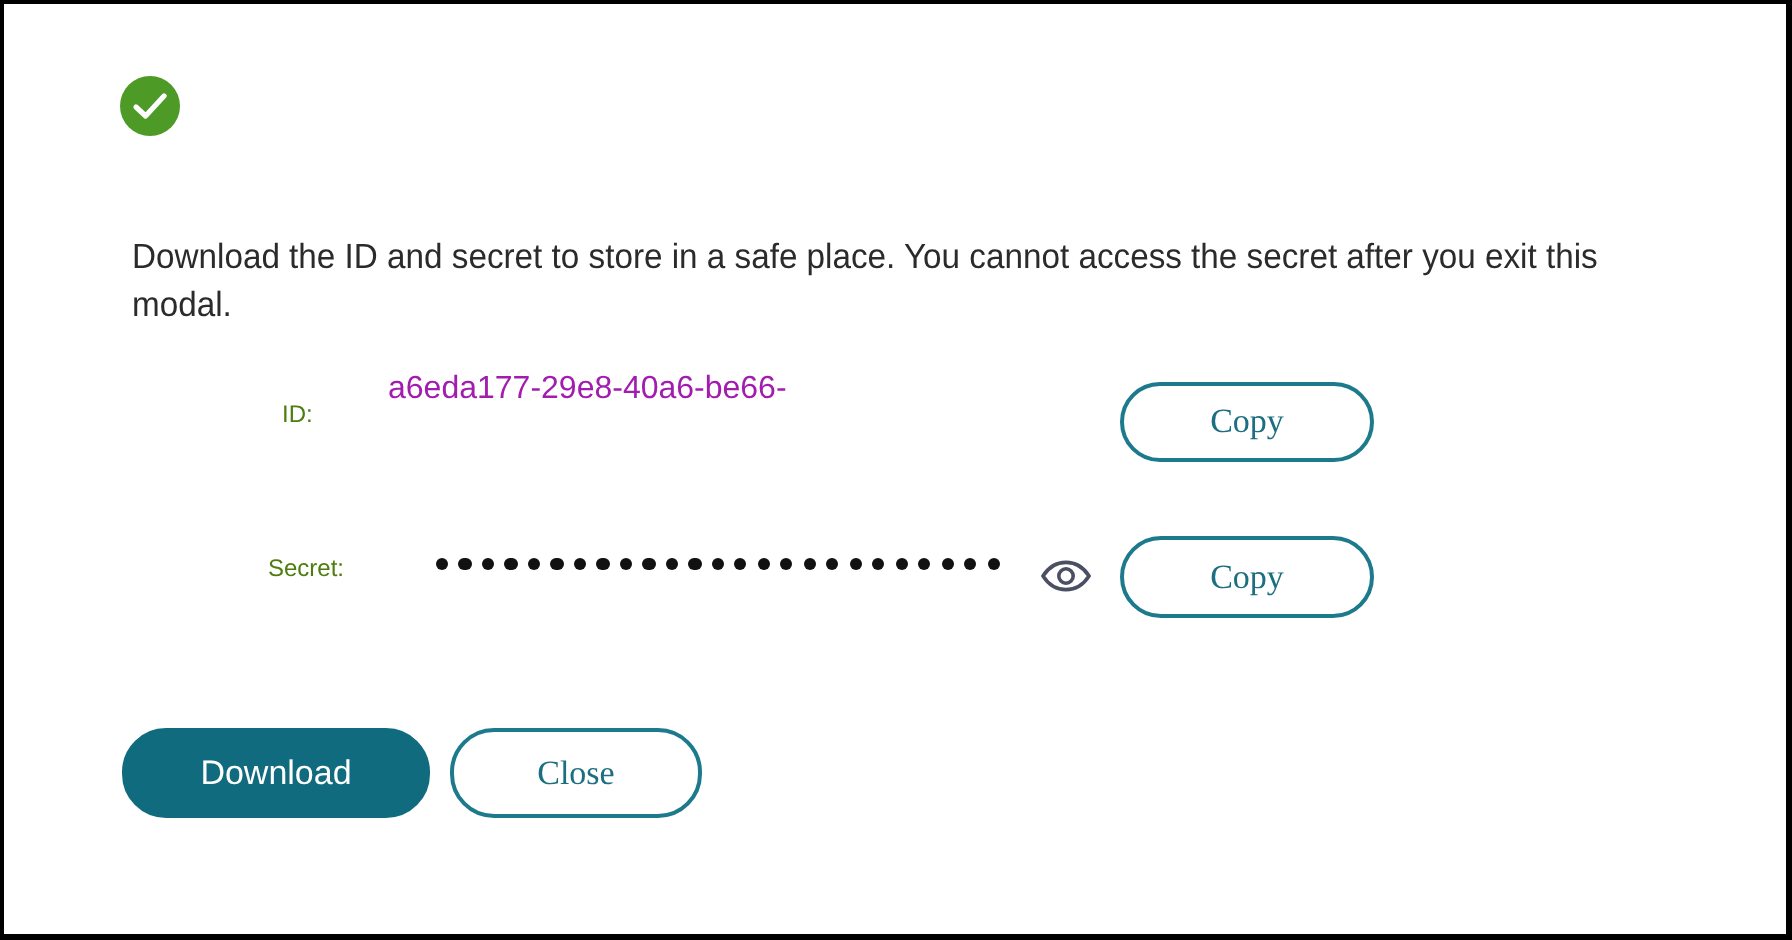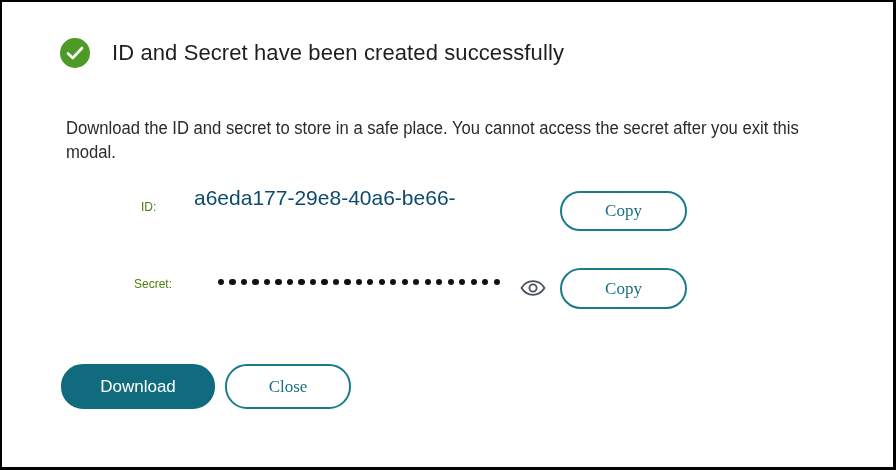--- a/index.html
+++ b/index.html
@@ -18,21 +18,21 @@
     display: flex; align-items: center; justify-content: center;
   }
   .title { margin-left: 22px; font-size: 22px; color: #1e1e1e; letter-spacing: 0.1px; }
   .desc {
     position: absolute; left: 64px; top: 114px; width: 800px;
     font-size: 17.5px; line-height: 24px; color: #2b2b2b;
     font-family: "Liberation Sans", sans-serif; transform: scaleX(0.95); transform-origin: left top;
   }
   .label { position: absolute; font-size: 12px; color: #4d7c0f; }
   .id-label { left: 139px; top: 198px; }
-  .id-value { position: absolute; left: 192px; top: 184px; font-size: 21px; color: #0c4a6e; }
+  .id-value { position: absolute; left: 192px; top: 184px; font-size: 16px; color: #a21caf; }
   .secret-label { left: 132px; top: 275px; }
   .dots { position: absolute; left: 216px; top: 277px; display: flex; gap: 5.3px; }
   .dot { width: 6.2px; height: 6.2px; border-radius: 50%; background: #111; }
   .eye { position: absolute; left: 518px; top: 278px; }
   .btn {
     position: absolute; box-sizing: border-box; border-radius: 22px;
     font-size: 17px; display: flex; align-items: center; justify-content: center;
     font-family: "Liberation Sans", sans-serif; cursor: pointer;
   }
   .btn-outline { border: 2px solid #1c7a8c; color: #1c6f80; background: #fff; font-family: Liberation Serif, serif; }
@@ -45,21 +45,20 @@
 </head>
 <body>
 
 <div class="frame">
   <div class="title-row">
     <span class="check">
       <svg width="18" height="14" viewBox="0 0 18 14">
           <path d="M2 7.5 L6.8 12 L16 2" fill="none" stroke="#fff" stroke-width="2.6" stroke-linecap="round" stroke-linejoin="round"></path>
         </svg>
     </span>
-    <span class="title">ID and Secret have been created successfully</span>
   </div>
 
   <div class="desc">Download the ID and secret to store in a safe place. You cannot access the secret after you exit this modal.</div>
 
   <span class="label id-label">ID:</span>
   <span class="id-value">a6eda177-29e8-40a6-be66-</span>
   <button class="btn btn-outline copy-id">Copy</button>
 
   <span class="label secret-label">Secret:</span>
   <div class="dots" id="dots">

